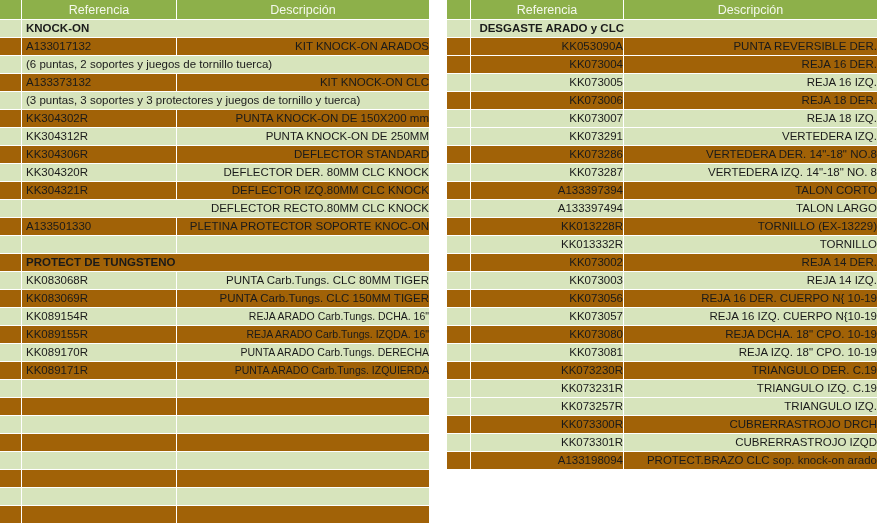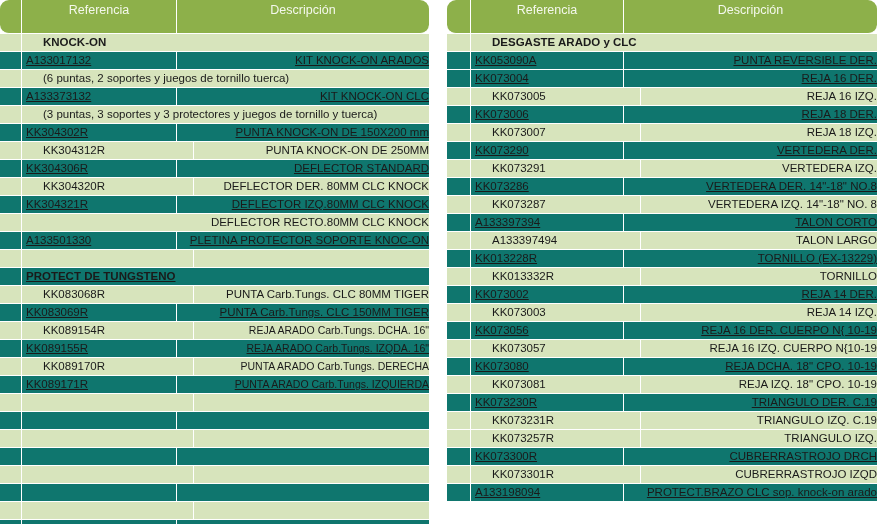--- a/index.html
+++ b/index.html
@@ -2,30 +2,30 @@
 <html><head>
 <meta charset="utf-8">
 <style>
   html, body { margin: 0; padding: 0; background: #ffffff; }
   body { width: 877px; height: 524px; overflow: hidden; position: relative;
          font-family: "Liberation Sans", sans-serif; font-size: 11.5px; color: #1a1a1a; }
   .table { position: absolute; top: 0; border-collapse: collapse; }
   .t-left { left: 0; width: 429px; }
   .t-right { left: 447px; width: 430px; }
   .row { display: flex; height: 18px; border-bottom: 1px solid #ffffff; box-sizing: border-box; }
-  .row.hdr { height: 34px; background: #8db04a; color: #f4f8ec; font-size: 12.5px; border-radius: 9px; }
-  .row.odd { background: #d7e4bc; gap: 17px; }
-  .row.even { background: #0f766e; text-decoration: underline; }
+  .row.hdr { height: 20px; background: #8db04a; color: #f4f8ec; font-size: 12.5px; }
+  .row.odd { background: #d7e4bc; }
+  .row.even { background: #a16207; }
   .c0 { width: 22px; border-right: 1px solid #ffffff; box-sizing: border-box; flex: none; }
   .c1 { border-right: 1px solid #ffffff; box-sizing: border-box; flex: none; padding-left: 4px;
         line-height: 17px; white-space: nowrap; overflow: visible; }
   .c2 { flex: 1; padding-left: 3px; line-height: 17px; white-space: nowrap; overflow: hidden; text-align: right; }
   .t-left .c1 { width: 155px; }
   .t-right .c0 { width: 24px; }
-  .t-right .c1 { width: 153px; }
+  .t-right .c1 { width: 153px; text-align: right; }
   .hdr .c1, .hdr .c2 { text-align: center; padding-left: 0; line-height: 20px; }
   .bold { font-weight: bold; }
   .small { font-size: 10.5px; }
 </style>
 </head>
 <body>
 
 <div class="table t-left">
   <div class="row hdr">
     <div class="c0"></div>
@@ -205,25 +205,20 @@
       <div class="row even">
         <div class="c0"></div>
         <div class="c1">KK073006</div>
         <div class="c2">REJA 18 DER.</div>
       </div>
       <div class="row odd">
         <div class="c0"></div>
         <div class="c1">KK073007</div>
         <div class="c2">REJA 18 IZQ.</div>
       </div>
-      <div class="row even">
-        <div class="c0"></div>
-        <div class="c1">KK073290</div>
-        <div class="c2">VERTEDERA DER.</div>
-      </div>
       <div class="row odd">
         <div class="c0"></div>
         <div class="c1">KK073291</div>
         <div class="c2">VERTEDERA IZQ.</div>
       </div>
       <div class="row even">
         <div class="c0"></div>
         <div class="c1">KK073286</div>
         <div class="c2">VERTEDERA DER. 14"-18" NO.8</div>
       </div>

